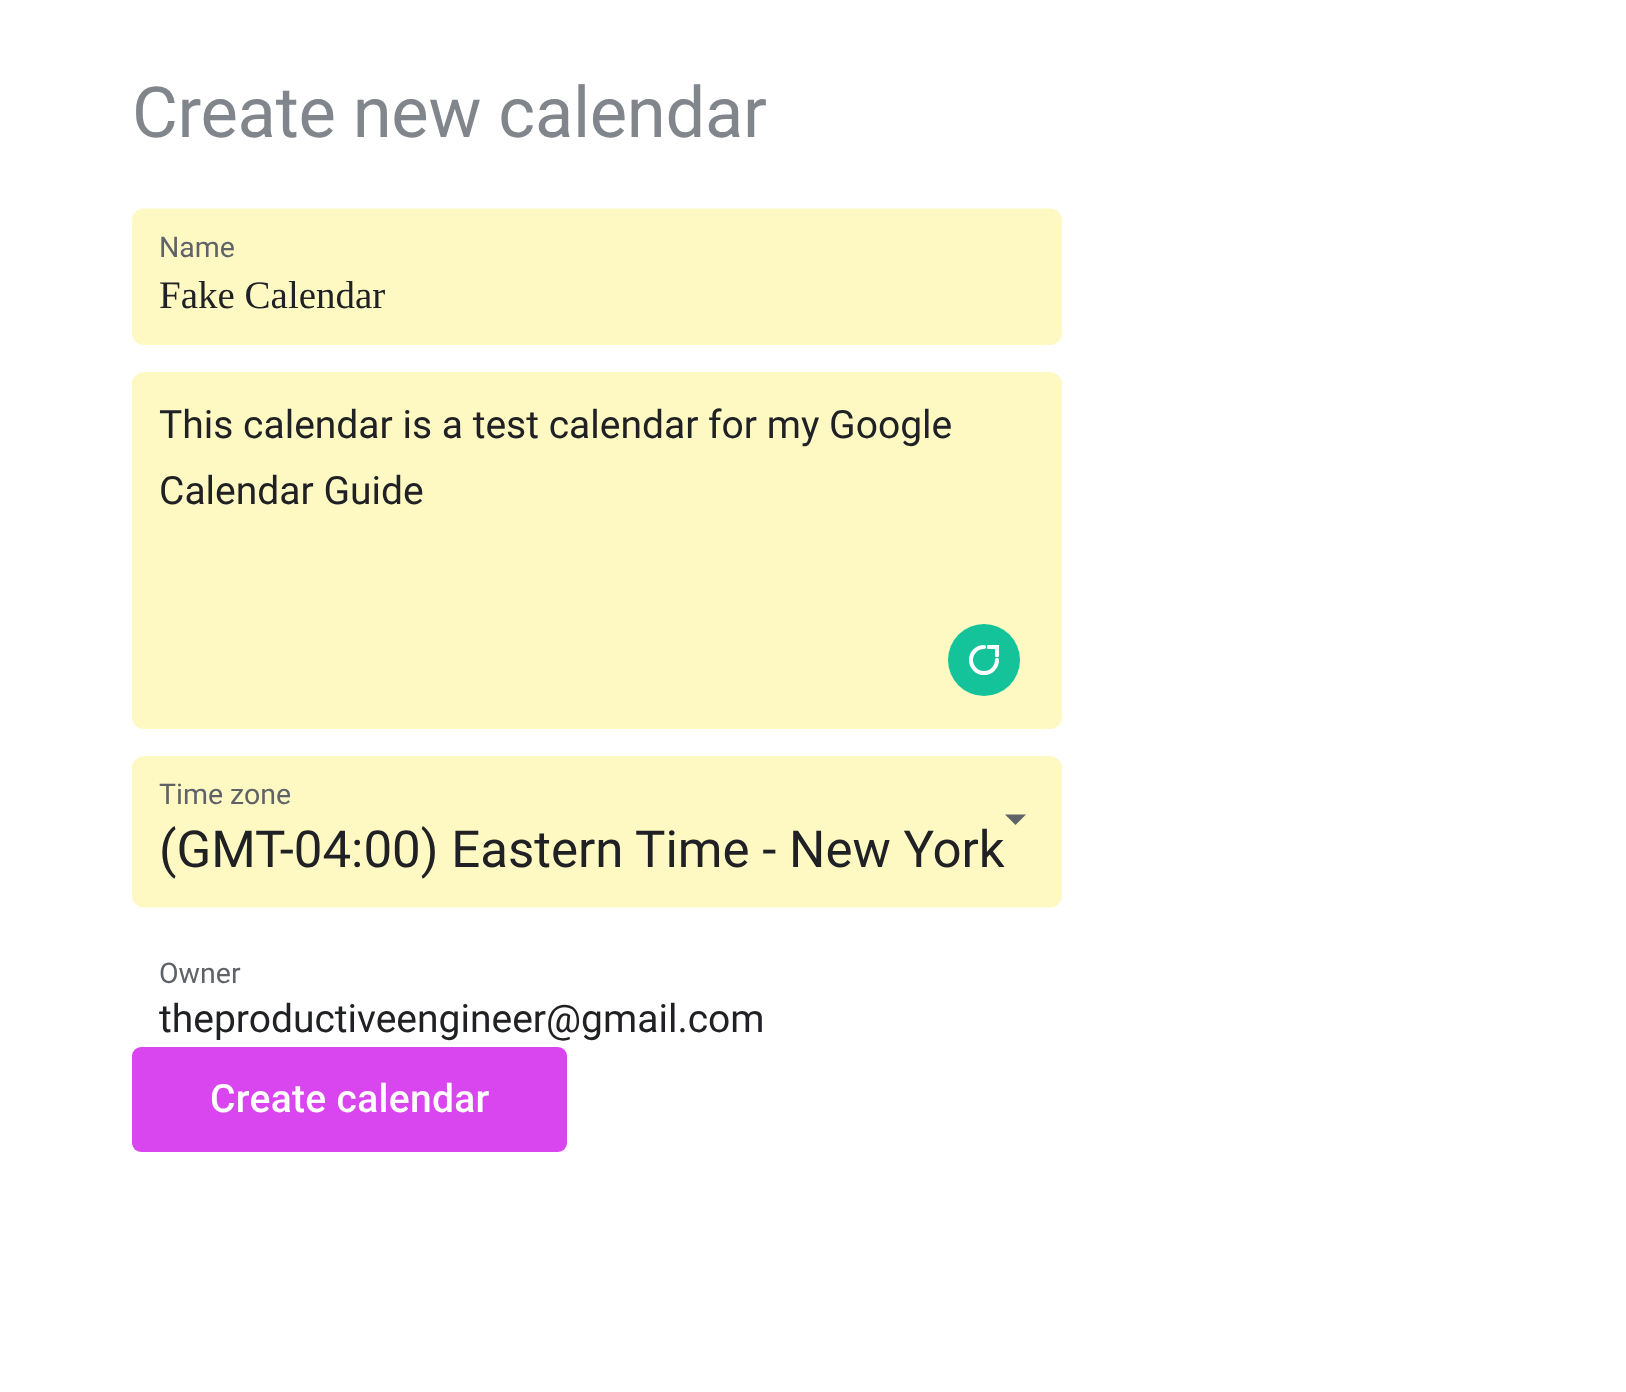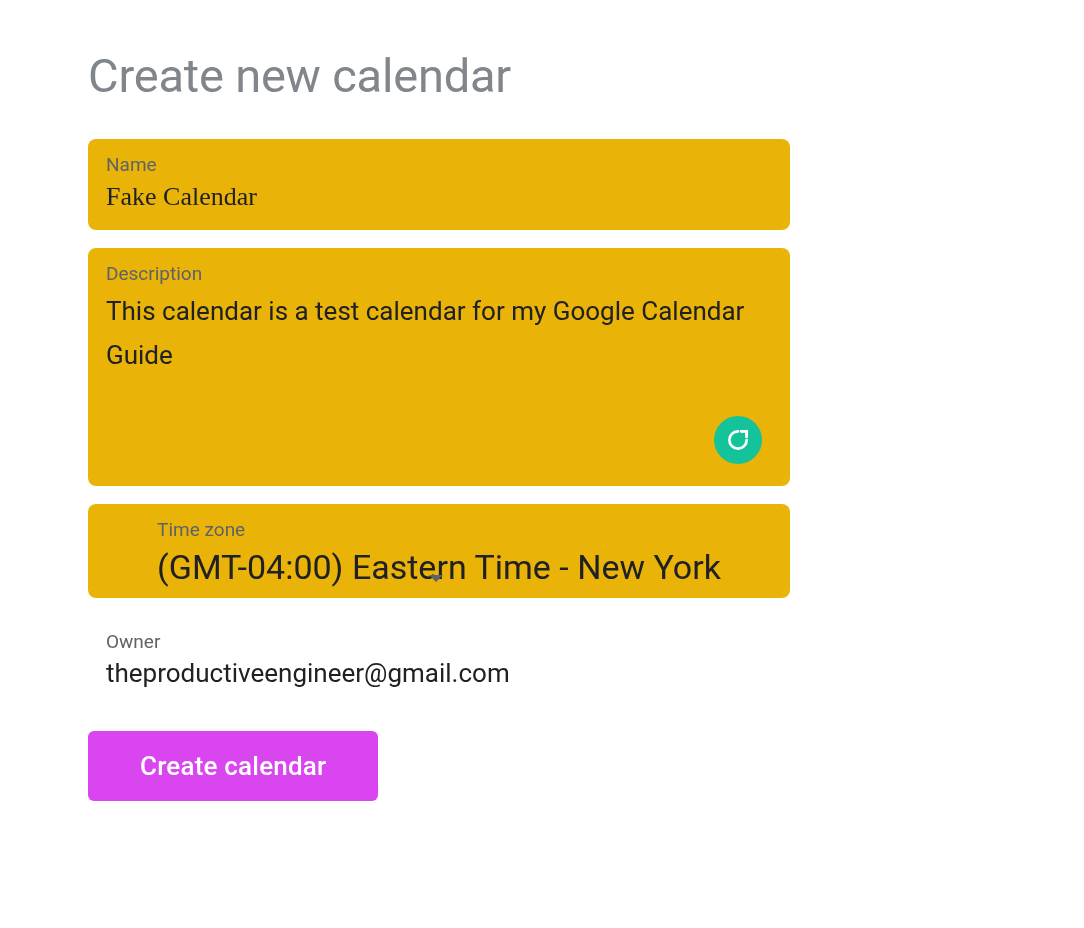--- a/index.html
+++ b/index.html
@@ -15,24 +15,24 @@
       padding: 48px 0 0 88px;
     }
     .page-title {
       font-size: 47px;
       font-weight: 400;
       color: #80868b;
       margin-bottom: 36px;
       letter-spacing: -0.2px;
     }
     .field-box {
-      background: #eab308;
+      background: #fef9c3;
       border-radius: 8px;
       padding: 14px 18px 16px 18px;
-      width: 702px;
+      width: 620px;
       margin-bottom: 18px;
       position: relative;
     }
     .field-label {
       font-size: 19px;
       color: #5f6368;
       font-weight: 400;
       margin-bottom: 4px;
     }
     .field-input {
@@ -76,21 +76,20 @@
       justify-content: center;
     }
     .grammarly-badge svg {
       width: 26px;
       height: 26px;
     }
     .timezone-field {
       display: flex;
       align-items: center;
       justify-content: space-between;
-      flex-direction: column;
     }
     .timezone-content {
       flex: 1;
     }
     .timezone-value {
       font-size: 34px;
       color: #202124;
       font-weight: 400;
       line-height: 1.3;
     }
@@ -99,21 +98,20 @@
       height: 0;
       border-left: 7px solid transparent;
       border-right: 7px solid transparent;
       border-top: 7px solid #5f6368;
       margin-right: 6px;
       margin-top: -14px;
     }
     .owner-section {
       padding: 14px 18px 0 18px;
       width: 702px;
-      margin-bottom: 40px;
     }
     .owner-label {
       font-size: 19px;
       color: #5f6368;
       font-weight: 400;
       margin-bottom: 4px;
     }
     .owner-value {
       font-size: 26px;
       color: #202124;
@@ -139,21 +137,20 @@
 
 
 <h1 class="page-title">Create new calendar</h1>
 
 <div class="field-box">
   <div class="field-label">Name</div>
   <input type="text" class="field-input" value="Fake Calendar" style="">
 </div>
 
 <div class="field-box description-field">
-  <div class="field-label">Description</div>
   <textarea class="field-textarea" style="">This calendar is a test calendar for my Google Calendar Guide</textarea>
   <div class="grammarly-badge">
     <svg viewBox="0 0 24 24" fill="none" stroke="#ffffff" stroke-width="2.5" stroke-linecap="round">
       <path d="M20 12 A8 8 0 1 1 12 4"></path>
       <path d="M15 4 L20 4 L20 9" fill="none"></path>
       <polyline points="20,4 20,9"></polyline>
       <polyline points="15,4 20,4"></polyline>
     </svg>
   </div>
 </div>

